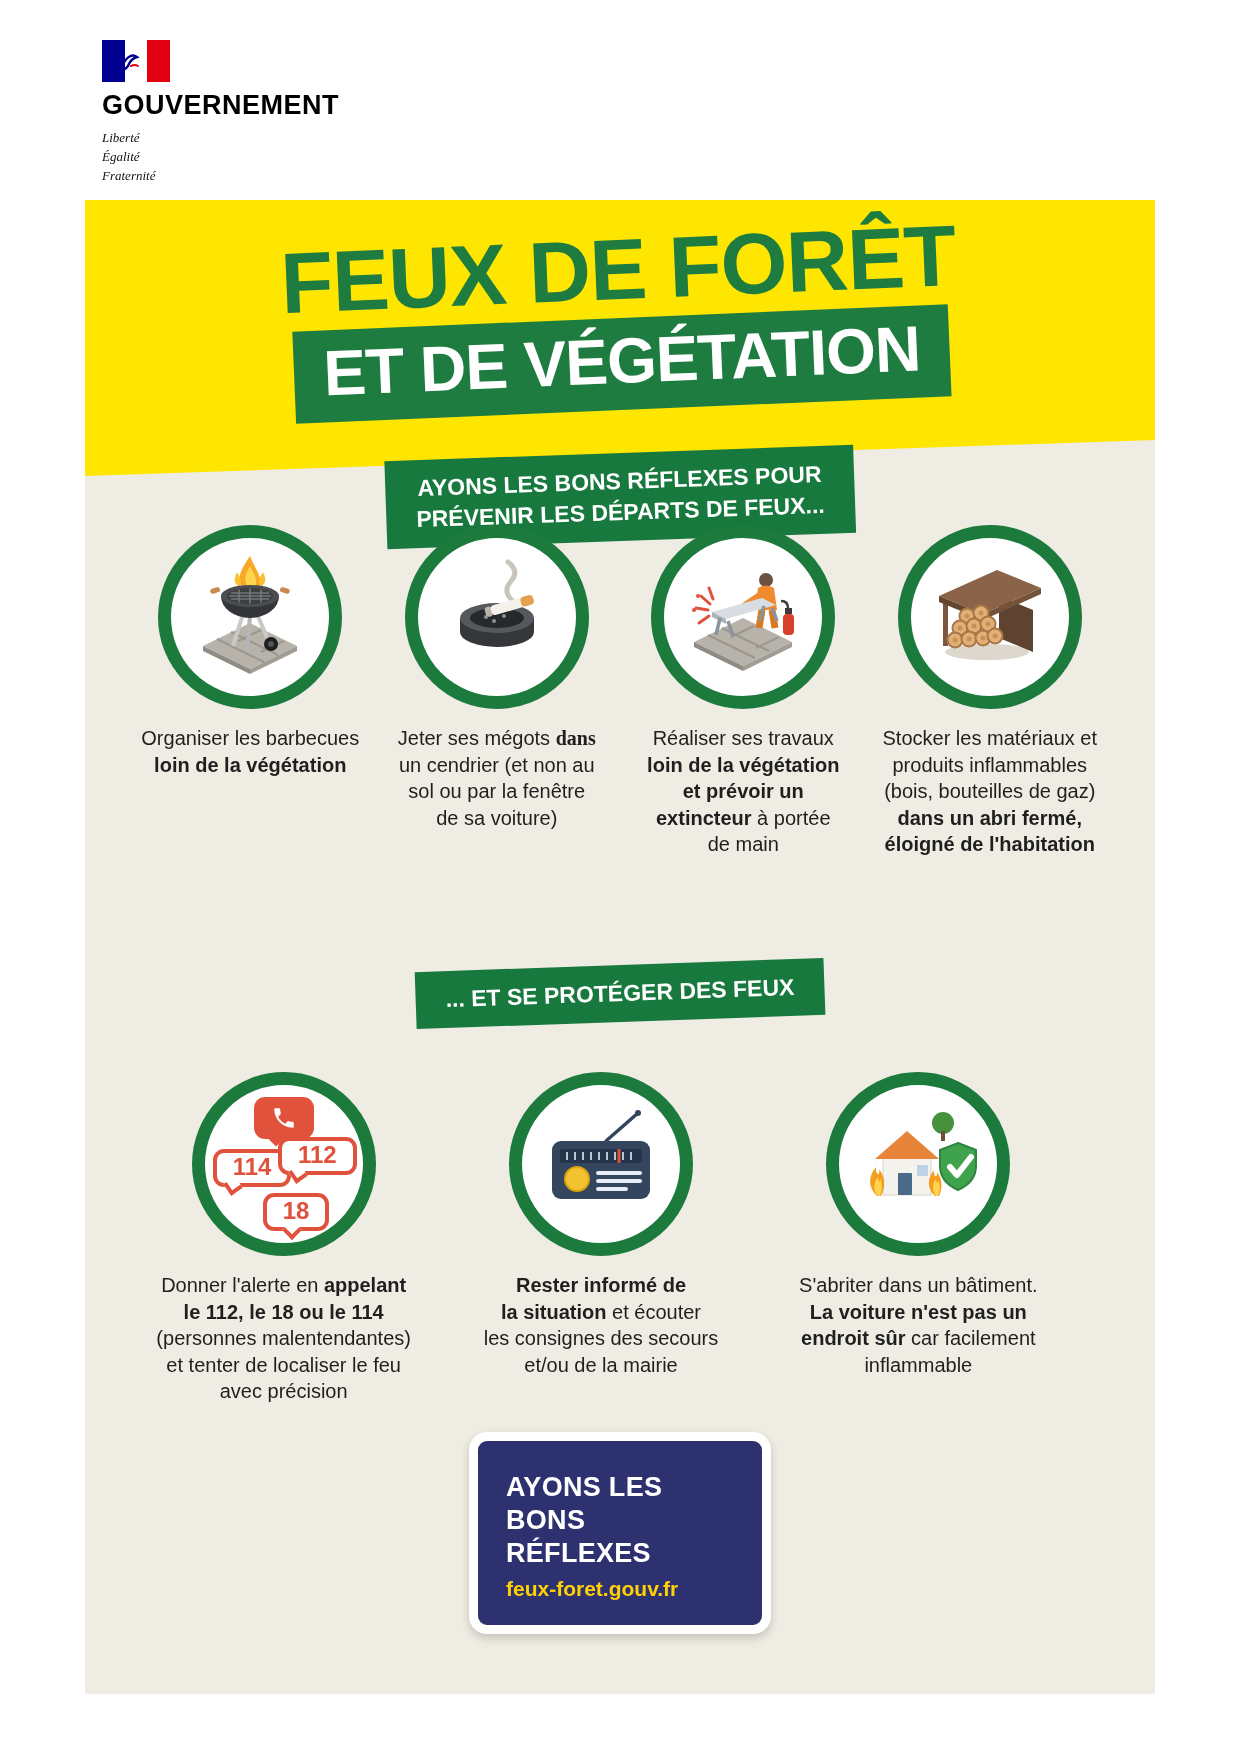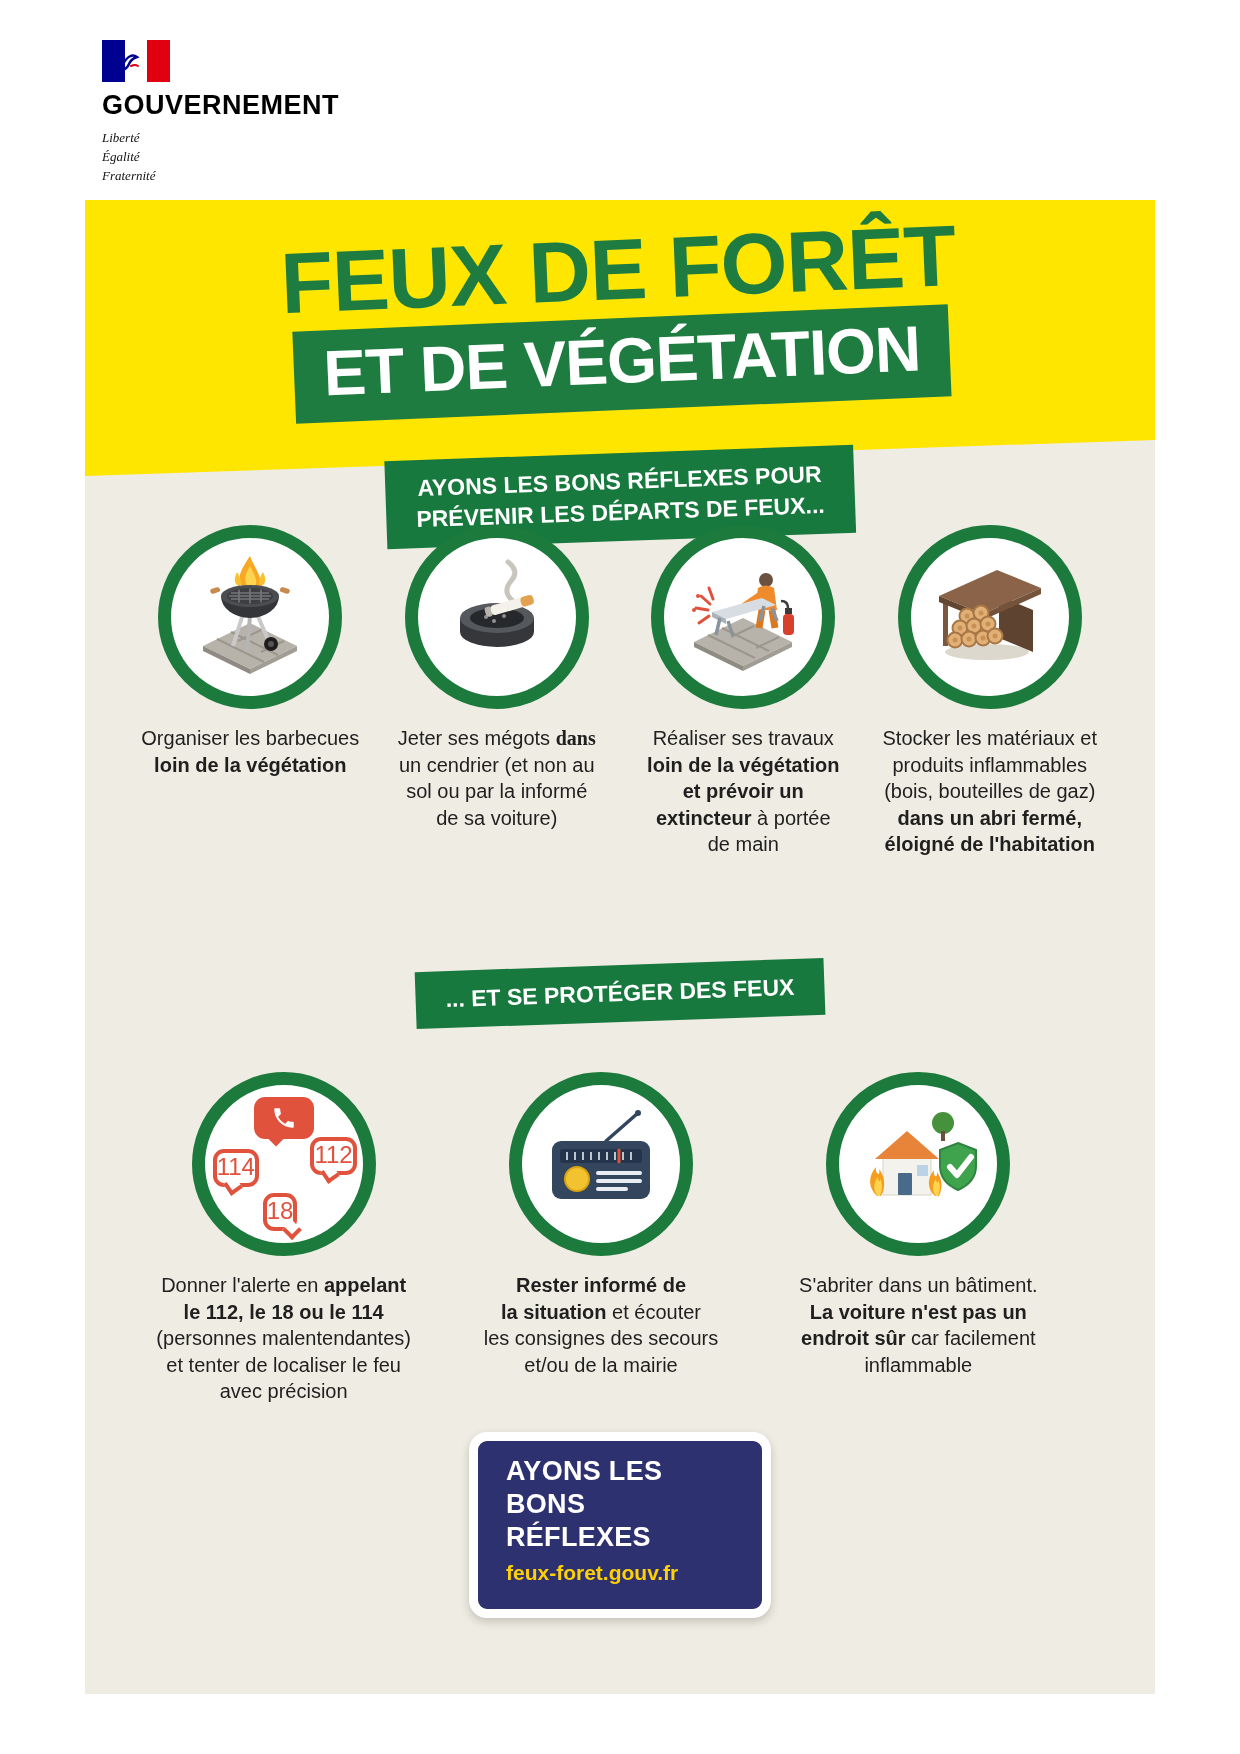--- a/index.html
+++ b/index.html
@@ -84,39 +84,39 @@
     width:60px; height:42px; background:#E0523C; border-radius:11px;
     display:flex; align-items:center; justify-content:center;
   }
   .call-main::after {
     content:""; position:absolute; left:16px; bottom:-5px;
     width:12px; height:12px; background:#E0523C; transform:rotate(45deg);
   }
   .num-bubble {
     position:absolute; background:#fff;
     border:4px solid #E0523C; border-radius:11px;
-    color:#E0523C; font-weight:normal; font-size:24px;
-    padding:1px 0 3px; line-height:1.1;
+    color:#E0523C; font-weight:bold; font-size:24px;
+    padding:1px 16px 3px; line-height:1.1;
   }
   .num-bubble::after {
     content:""; position:absolute; width:10px; height:10px; background:#fff;
     border-right:4px solid #E0523C; border-bottom:4px solid #E0523C;
     transform:rotate(55deg); bottom:-10px; left:9px;
   }
   .b114 { left:8px;  top:64px; }
   .b112 { right:6px; top:52px; }
   .b18  { left:58px; top:108px; }
   .b18::after { left:18px; transform:rotate(45deg); }
 
   
   .footer-box {
     position:absolute; top:1232px; left:50%; transform:translateX(-50%);
     background:#2E3170; border:9px solid #ffffff; border-radius:18px;
     box-shadow:0 4px 10px rgba(0,0,0,0.18);
-    padding:14px 28px 24px; width:302px;
+    padding:30px 28px 24px; width:302px;
   }
   .footer-line { color:#ffffff; font-size:27px; font-weight:bold; line-height:1.22; letter-spacing:0.3px; }
   .footer-url  { color:#FFD105; font-size:21px; font-weight:bold; margin-top:7px; }
 </style>
 </head>
 <body>
 
 <div class="gov-logo">
   <div class="flag">
     <span class="blue"></span>
@@ -189,21 +189,21 @@
           <circle cx="52" cy="63" r="2" fill="#8d9095"></circle>
             <circle cx="60" cy="67" r="2" fill="#8d9095"></circle>
             <circle cx="70" cy="62" r="2" fill="#8d9095"></circle>
           <g transform="rotate(-16 78 50)">
             <rect x="50" y="46" width="7" height="10" rx="3" fill="#b8b4ab"></rect>
             <rect x="56" y="46" width="34" height="10" rx="4" fill="#f4f1ea"></rect>
             <rect x="87" y="46" width="13" height="10" rx="4" fill="#e3a24f"></rect>
           </g>
         </svg>
       </div>
-      <div class="caption"><span>Jeter ses mégots </span><span style="font-weight: bold; font-family: Liberation Serif, serif;">dans</span><br><span style="font-weight: normal;">un cendrier</span><span> (et non au</span><br><span>sol ou par la informé</span><br><span>de sa voiture)</span></div>
+      <div class="caption"><span>Jeter ses mégots </span><span style="font-weight: bold; font-family: Liberation Serif, serif;">dans</span><br><span style="font-weight: normal;">un cendrier</span><span> (et non au</span><br><span>sol ou par la fenêtre</span><br><span>de sa voiture)</span></div>
     </div>
 
     <div class="icon-col">
       <div class="circle">
         <svg width="126" height="126" viewBox="0 0 126 126">
           <polygon points="14,88 63,64 112,88 63,112" fill="#b7b3aa"></polygon>
           <polygon points="14,88 63,112 63,117 14,93" fill="#8f8b83"></polygon>
           <polygon points="112,88 63,112 63,117 112,93" fill="#a19d95"></polygon>
           <path d="M28,81 L75,104 M42,74 L89,97 M51,83 L74,72 M76,94 L99,83" stroke="#9c978e" stroke-width="2" fill="none"></path>
           <g stroke="#e0523c" stroke-width="3" stroke-linecap="round">

